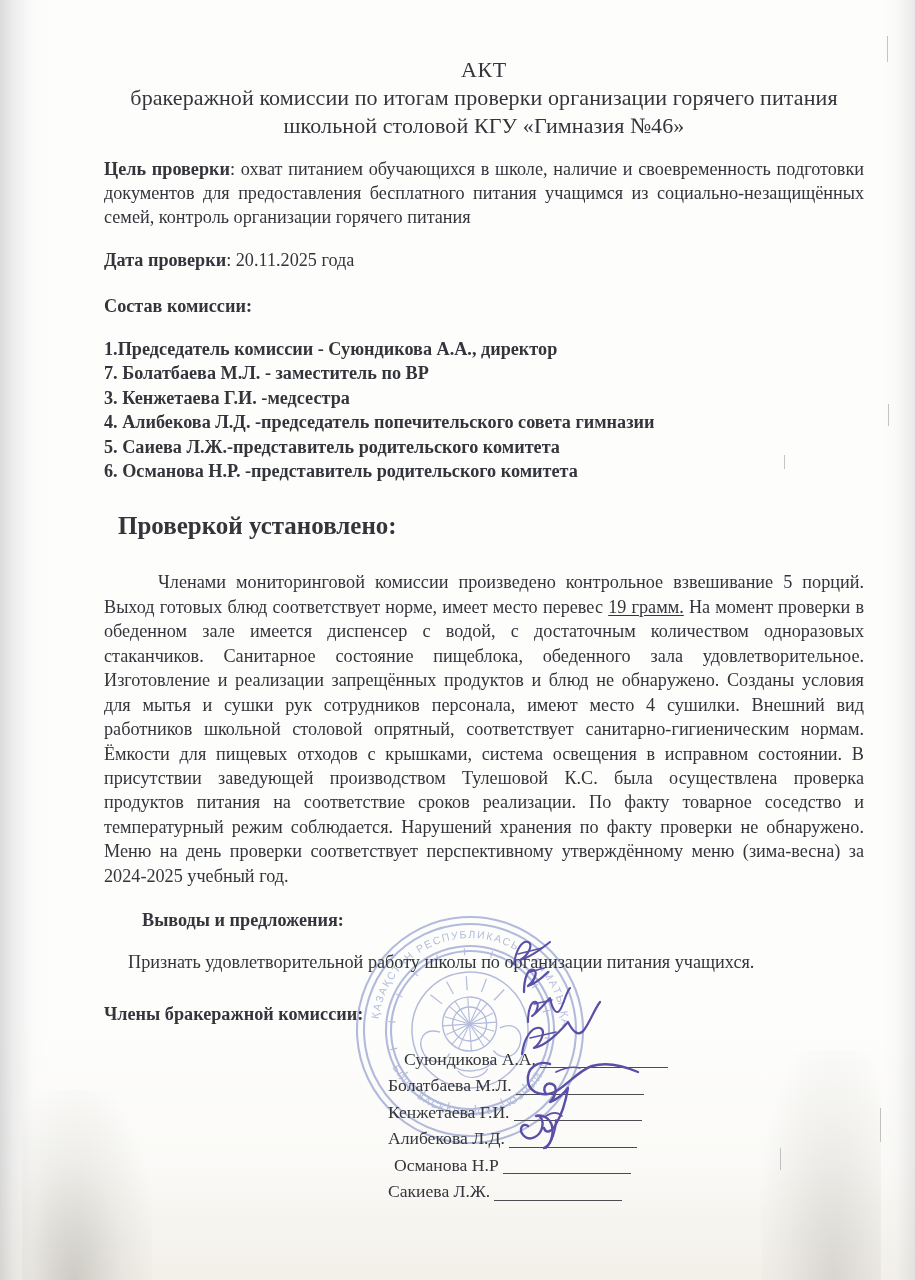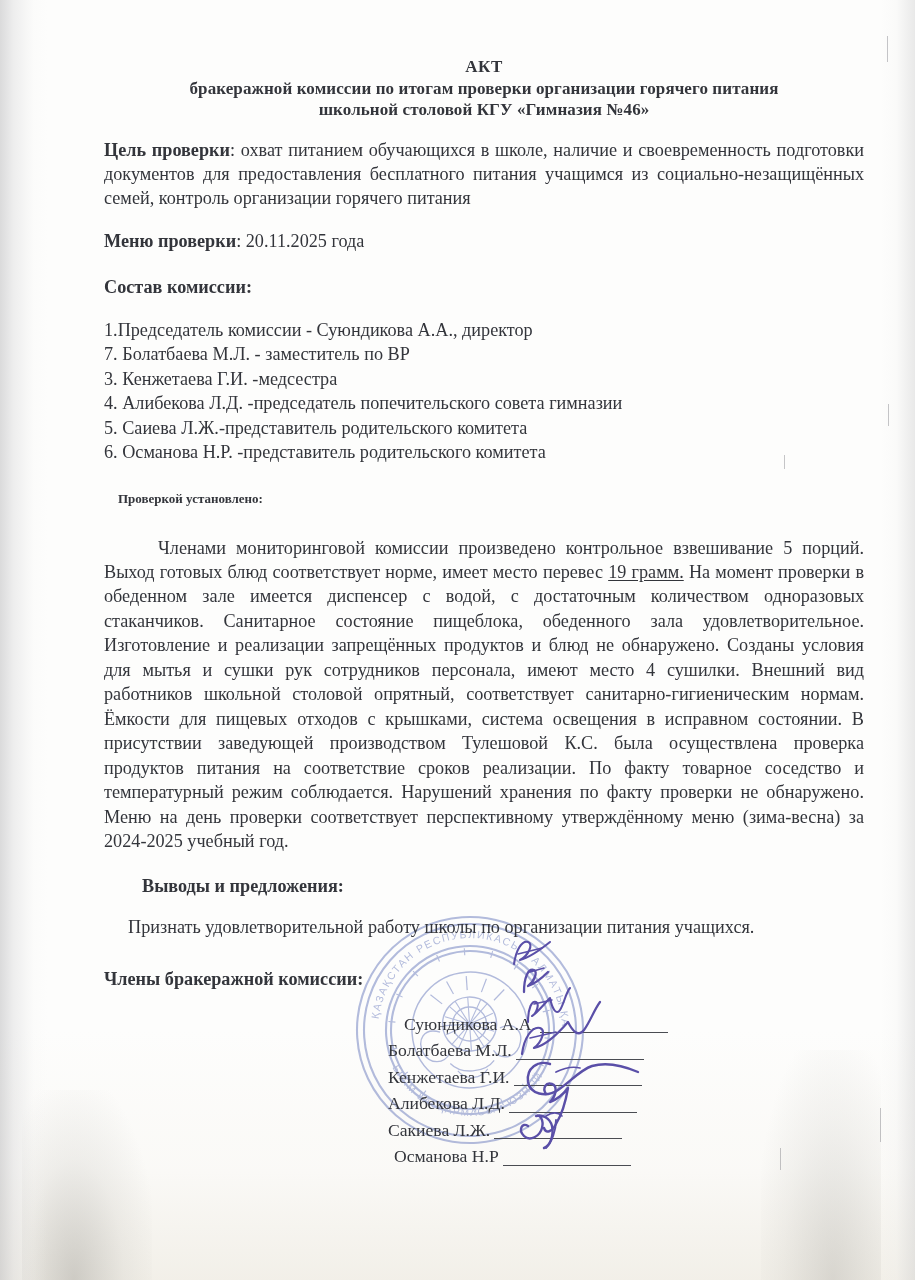--- a/index.html
+++ b/index.html
@@ -92,22 +92,22 @@
     top: 56px;
     width: 760px;
     z-index: 5;
     font-size: 18.2px;
     line-height: 1.30;
     color: #33353b;
   }
 
   .doc-title {
     text-align: center;
-    font-weight: bold;
-    font-size: 17px;
+    font-weight: normal;
+    font-size: 22px;
     line-height: 1.27;
     letter-spacing: 0.1px;
   }
   .doc-title .t-act { display: block; letter-spacing: 0.6px; }
   .doc-title .t-l2  { display: block; }
   .doc-title .t-l3  { display: block; }
 
   .block { margin-top: 17px; }
 
   .lbl { font-weight: bold; }
@@ -122,27 +122,28 @@
 
   .members-head { margin-top: 22px; font-weight: bold; }
   .members {
     list-style: none;
     margin: 2px 0 0 0;
     padding: 0;
   }
   .members li {
     line-height: 1.345;
     white-space: nowrap;
+    font-weight: bold;
   }
 
   .found-head {
     margin-top: 26px;
     margin-left: 14px;
     font-weight: bold;
-    font-size: 13px;
+    font-size: 25px;
   }
 
   .body-par {
     margin-top: 28px;
     text-align: justify;
     text-justify: inter-word;
     text-indent: 54px;
     line-height: 1.345;
   }
   .u-line { text-decoration: underline; text-underline-offset: 2px; }
@@ -336,21 +337,21 @@
   <div class="content">
 
     <div class="doc-title">
       <span class="t-act">АКТ</span>
       <span class="t-l2">бракеражной комиссии по итогам проверки организации горячего питания</span>
       <span class="t-l3">школьной столовой КГУ «Гимназия №46»</span>
     </div>
 
     <p class="block purpose"><span class="lbl">Цель проверки</span><span>: охват питанием обучающихся в школе, наличие и своевременность подготовки документов для предоставления бесплатного питания учащимся из социально-незащищённых семей,  контроль организации горячего питания</span></p>
 
-    <p class="date-line"><span class="lbl">Меню проверки</span><span>: 20.11.2025 года</span></p>
+    <p class="date-line"><span class="lbl">Дата проверки</span><span>: 20.11.2025 года</span></p>
 
     <p class="members-head">Состав комиссии:</p>
     <ul class="members">
       <li>1.Председатель комиссии - Суюндикова А.А., директор</li>
       <li>7. Болатбаева М.Л. - заместитель по ВР</li>
       <li>3. Кенжетаева Г.И. -медсестра</li>
       <li>4. Алибекова Л.Д. -председатель попечительского совета гимназии</li>
       <li>5. Саиева Л.Ж.-представитель родительского комитета</li>
       <li>6. Османова Н.Р. -представитель родительского комитета</li>
     </ul>
@@ -374,24 +375,24 @@
         <span class="sign-rule"></span>
       </div>
       <div class="sign-row r3">
         <span class="sign-name">Кенжетаева Г.И.</span>
         <span class="sign-rule"></span>
       </div>
       <div class="sign-row r4">
         <span class="sign-name">Алибекова Л.Д.</span>
         <span class="sign-rule"></span>
       </div>
+      <div class="sign-row r6">
+        <span class="sign-name">Османова Н.Р</span>
+        <span class="sign-rule"></span>
+      </div>
       <div class="sign-row r5">
         <span class="sign-name">Сакиева Л.Ж.</span>
         <span class="sign-rule"></span>
       </div>
-      <div class="sign-row r6">
-        <span class="sign-name">Османова Н.Р</span>
-        <span class="sign-rule"></span>
-      </div>
     </div>
 
   </div>
 </div>
 
 </body></html>

